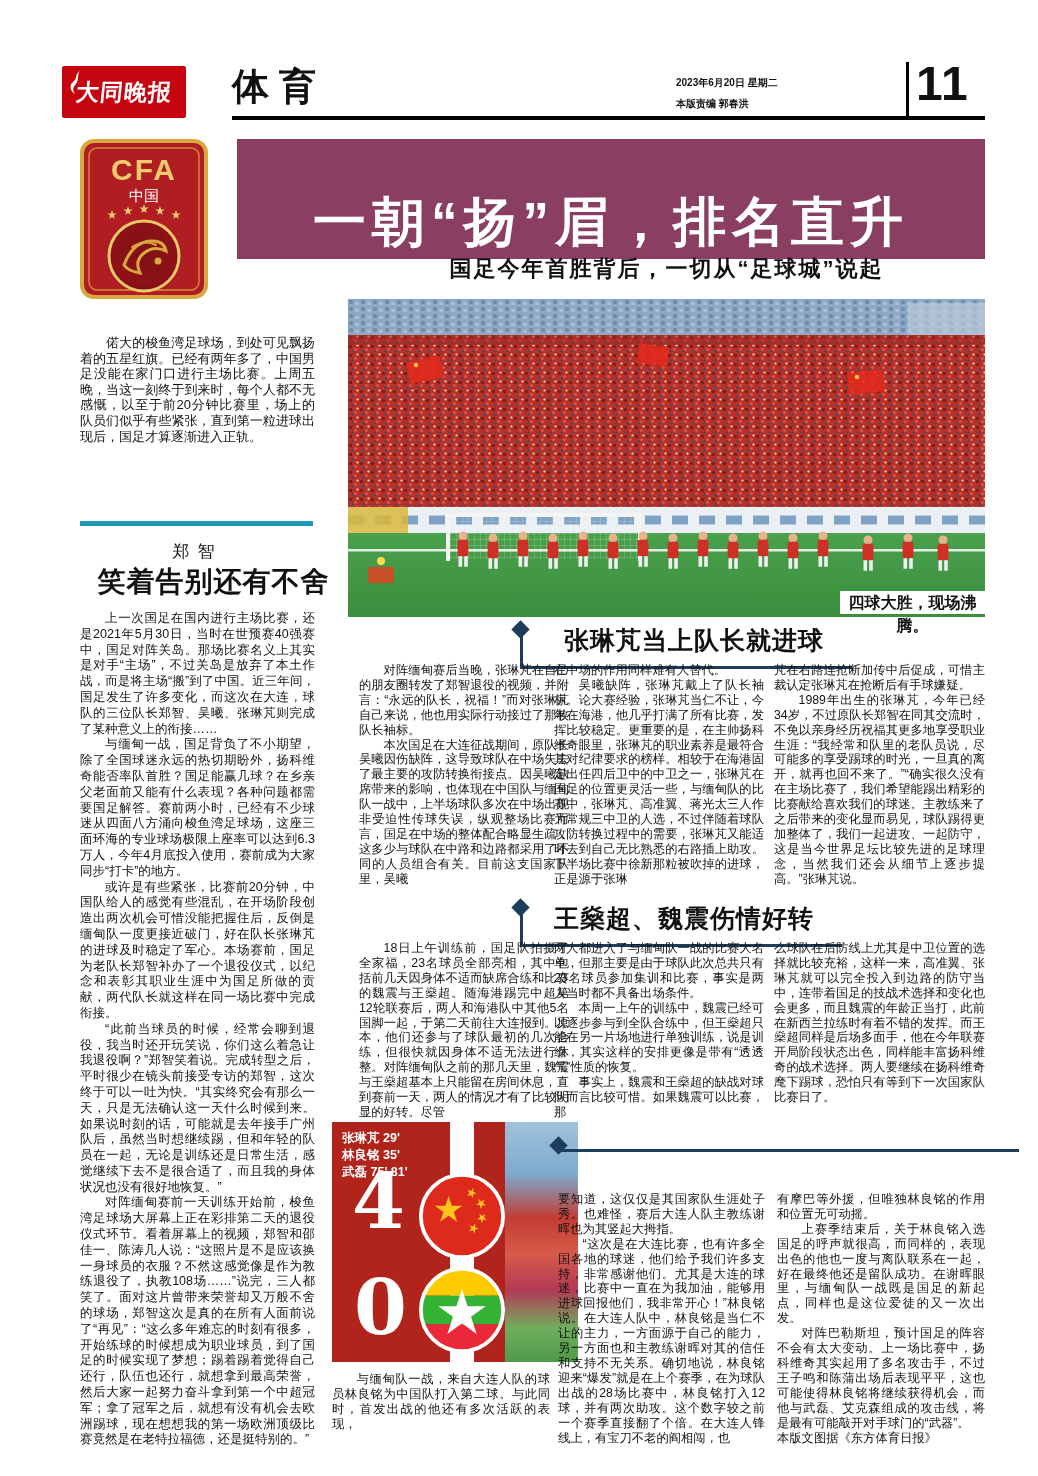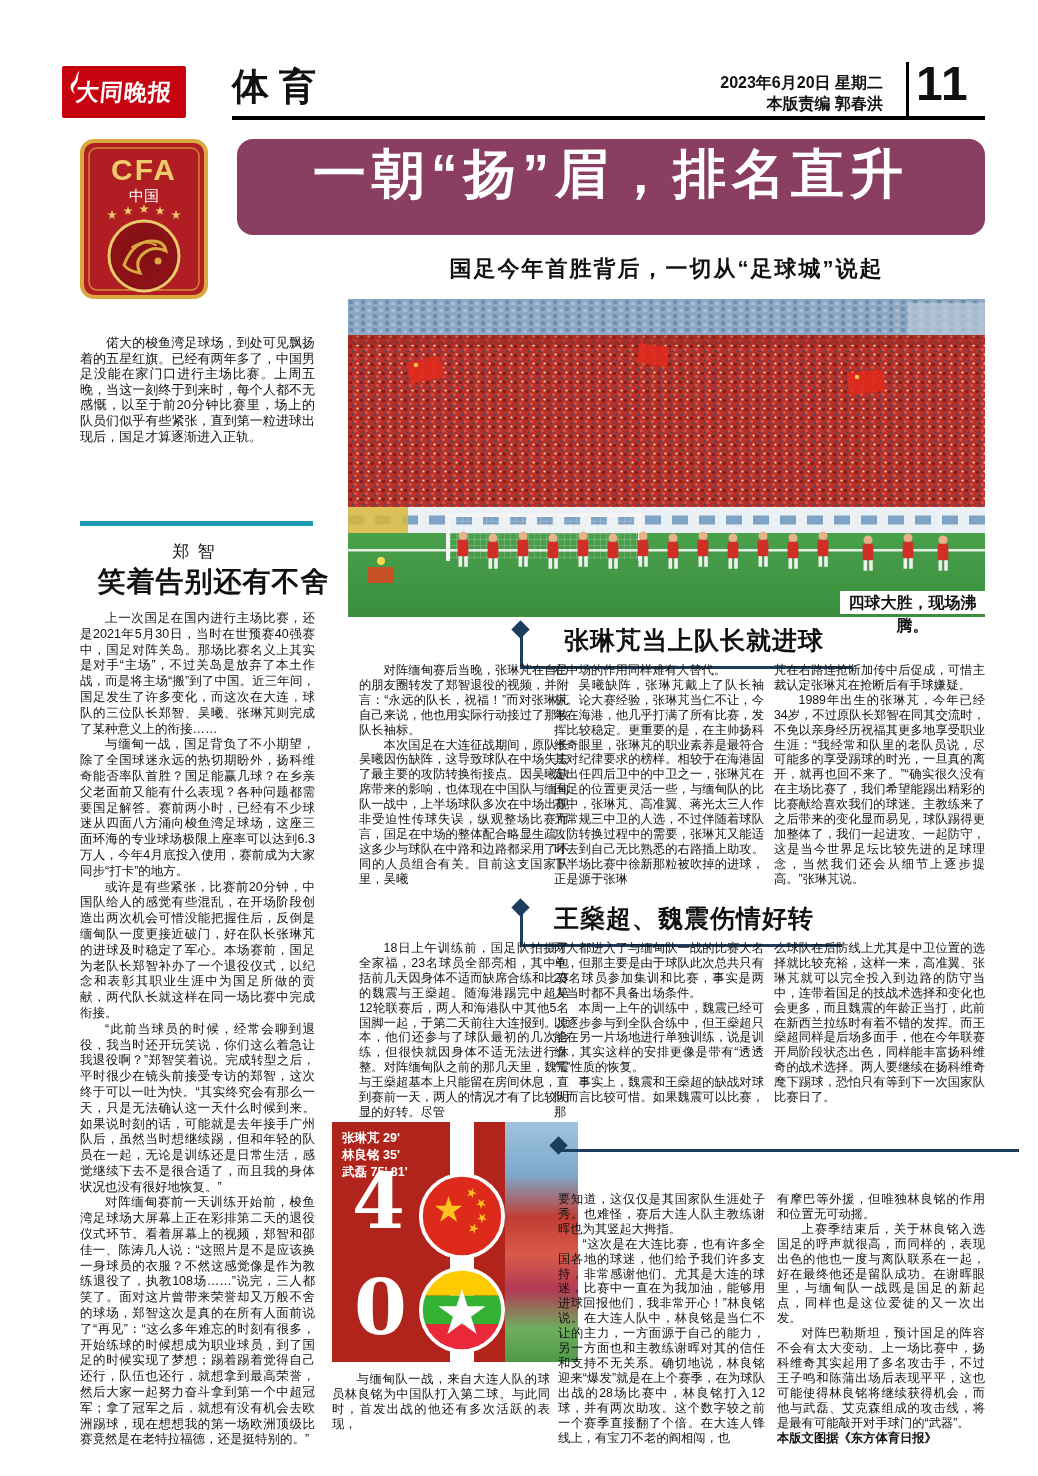--- a/index.html
+++ b/index.html
@@ -6,27 +6,27 @@
   .page{position:relative;width:1038px;height:1476px;background:#ffffff;margin:0 auto;
         font-family:"Liberation Sans","DejaVu Sans",sans-serif;color:#111;overflow:hidden;}
   .abs{position:absolute;}
 
   
   .mast-logo{left:62px;top:66px;width:124px;height:52px;background:#c60410;border-radius:2px;
              display:flex;align-items:center;justify-content:center;}
   .mast-logo span{color:#fff;font-weight:bold;font-size:23px;letter-spacing:1px;transform:skewX(-6deg);}
   .mast-flame{position:absolute;left:4px;top:4px;width:18px;height:26px;}
   .section-label{left:232px;top:62px;font-size:37px;font-weight:bold;letter-spacing:10px;}
-  .dateblock{left:648px;top:72px;width:235px;text-align:right;font-size:16px;font-weight:bold;line-height:21px;}
+  .dateblock{left:676px;top:72px;width:235px;text-align:left;font-size:10px;font-weight:bold;line-height:21px;}
   .pagenum-bar{left:906px;top:62px;width:3px;height:56px;background:#000;}
   .pagenum{left:916px;top:56px;font-size:48px;font-weight:bold;letter-spacing:1px;}
   .head-rule{left:232px;top:116px;width:753px;height:4px;background:#000;}
 
   
-  .banner{left:237px;top:139px;width:748px;height:96px;background:#8a3f62;display:flex;align-items:flex-start;justify-content:center;border-radius:16px;}
+  .banner{left:237px;top:139px;width:748px;height:120px;background:#8a3f62;display:flex;align-items:flex-end;justify-content:center;}
   .banner h1{margin:0;color:#fff;font-size:53px;font-weight:bold;letter-spacing:6px;white-space:nowrap;}
   .subtitle{left:348px;top:254px;width:637px;text-align:center;font-size:22px;font-weight:bold;letter-spacing:2px;}
 
   
   .cfa{left:80px;top:139px;width:128px;height:160px;}
 
   
   .photo{left:348px;top:299px;width:637px;height:318px;}
   .photo-caption{left:840px;top:591px;width:145px;height:23px;background:#fff;
                  font-size:16px;font-weight:bold;line-height:23px;text-align:center;}
@@ -59,21 +59,21 @@
   .col p.np{font-size:12.3px;line-height:14.9px;}
   .s1{top:663px;height:237px;}
   .s2{top:941px;height:230px;}
   .c1{left:334px;width:210px;margin-left:25px;}
   .c2{left:554px;width:210px;}
   .c3{left:774px;width:211px;}
   .s3{top:1192px;height:272px;}
   .s3a{left:558px;width:207px;}
   .s3b{left:777px;width:208px;}
   .s3lead{left:332px;top:1372px;width:218px;height:80px;overflow:hidden;}
-  .credit{font-weight:bold;text-align:center;text-indent:0 !important;margin-top:2px;}
+  .credit{font-weight:normal;text-align:center;text-indent:0 !important;margin-top:2px;}
 
   
   .scorebox{left:332px;top:1122px;width:218px;height:240px;background:#b1241c;overflow:hidden;padding-left:28px;}
   .score-photo{position:absolute;right:0;top:0;width:73px;height:240px;
      background:linear-gradient(180deg,#9fc3dd 0%,#7da9cc 22%,#c23c33 40%,#d85a4a 55%,#b23a55 70%,#6fae5e 86%,#4e9a4a 100%);}
   .score-stripe{position:absolute;left:118px;top:0;width:24px;height:240px;background:#fff;}
   .scorers{position:absolute;left:10px;top:8px;color:#fff;font-size:12.5px;font-weight:bold;line-height:17px;white-space:pre-line;}
   .bigdigit{position:absolute;color:#fff;font-family:"DejaVu Serif","Liberation Serif",serif;font-weight:bold;font-size:76px;line-height:76px;}
   .digit4{left:20px;top:42px;}
   .digit0{left:22px;top:148px;}

